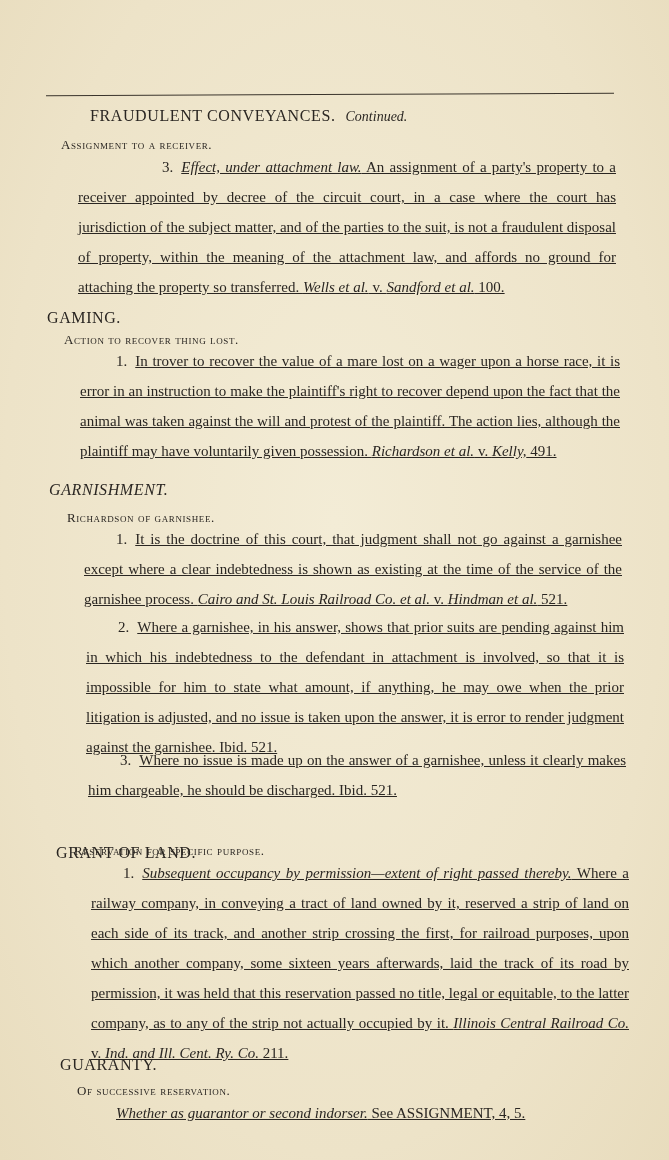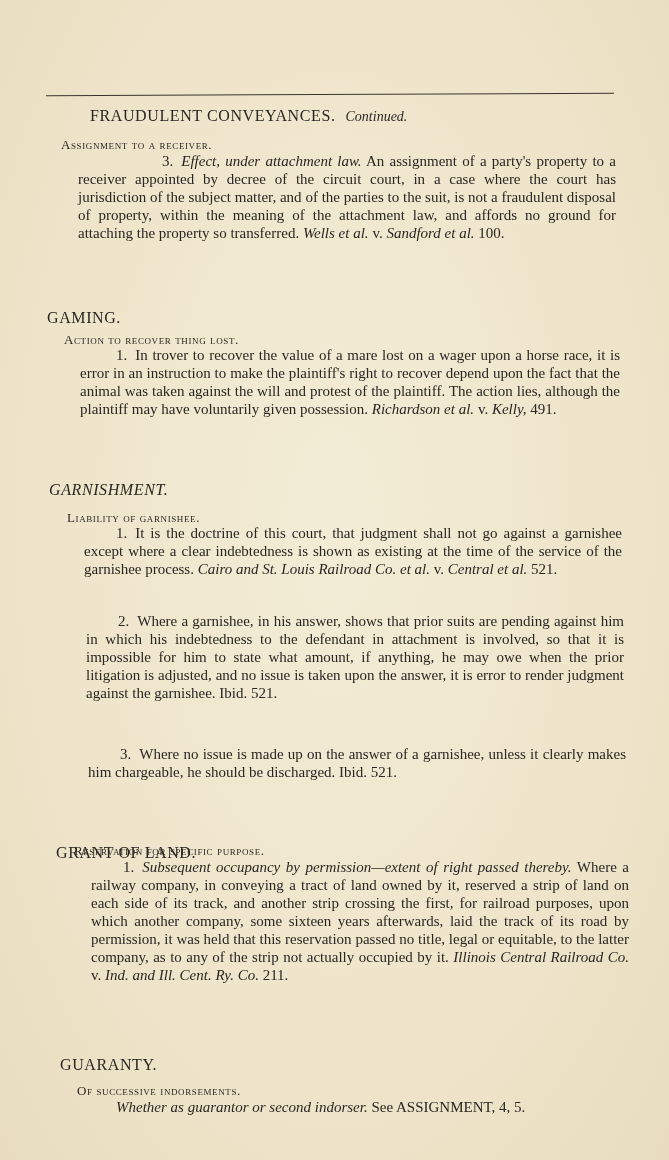--- a/index.html
+++ b/index.html
@@ -12,21 +12,21 @@
   .page { position: relative; width: 669px; height: 1160px;
     background: radial-gradient(ellipse at 50% 45%, #f3ecd6 0%, #ede3c8 70%, #e8dcbd 100%); }
   .running-head { position: absolute; top: 52px; left: 0; width: 669px; height: 30px; }
   .rh-title { position: absolute; left: 298px; top: 6px; font-size: 15px; letter-spacing: 1.5px; }
   .rh-page { position: absolute; left: 583px; top: 1px; font-size: 21px; }
   .rule { position: absolute; left: 46px; top: 94px; width: 568px; height: 0; border-top: 1.5px solid #3a342c; transform: rotate(-0.25deg); }
   .content { position: absolute; left: 0; top: 0; width: 669px; }
   .heading { position: absolute; font-size: 16px; letter-spacing: 0.6px; }
   .heading .cont { font-style: italic; font-size: 14px; letter-spacing: 0; margin-left: 10px; }
   .sub { position: absolute; font-size: 13px; letter-spacing: 0.6px; font-variant: small-caps; }
-  .para { position: absolute; font-size: 15px; line-height: 18px; text-align: justify; }
+  .para { position: absolute; font-size: 15px; line-height: 30px; text-align: justify; text-decoration: underline; }
   .para .num { display: inline-block; margin-right: 8px; }
   .it { font-style: italic; }
 </style>
 </head>
 <body>
 
 <div class="page">
   <div class="rule"></div>
 
   <div class="content">
@@ -39,37 +39,37 @@
       <span class="num">3.</span><span class="it">Effect, under attachment law.</span><span> An assignment of a party's property to a receiver appointed by decree of the circuit court, in a case where the court has jurisdiction of the subject matter, and of the parties to the suit, is not a fraudulent disposal of property, within the meaning of the attachment law, and affords no ground for attaching the property so transferred. </span><span class="it">Wells et al.</span><span> v. </span><span class="it">Sandford et al.</span><span> 100.</span>
     </div>
 
     <div class="heading" style="left:47px; top:309px;">GAMING.</div>
     <div class="sub" style="left:64px; top:332px;">Action to recover thing lost.</div>
     <div class="para" style="left:80px; top:346px; width:540px; text-indent:18px;">
       <span class="num">1.</span><span>In trover to recover the value of a mare lost on a wager upon a horse race, it is error in an instruction to make the plaintiff's right to recover depend upon the fact that the animal was taken against the will and protest of the plaintiff. The action lies, although the plaintiff may have voluntarily given possession. </span><span class="it">Richardson et al.</span><span> v. </span><span class="it">Kelly,</span><span> 491.</span>
     </div>
 
     <div class="heading" style="left:49px; top:481px;font-style:italic;">GARNISHMENT.</div>
-    <div class="sub" style="left:67px; top:510px;">Liability of garnishee.</div>
+    <div class="sub" style="left:67px; top:510px;">Richardson of garnishee.</div>
     <div class="para" style="left:84px; top:524px; width:538px; text-indent:16px;">
-      <span class="num">1.</span><span>It is the doctrine of this court, that judgment shall not go against a garnishee except where a clear indebtedness is shown as existing at the time of the service of the garnishee process. </span><span class="it">Cairo and St. Louis Railroad Co. et al.</span><span> v. </span><span class="it">Central et al.</span><span> 521.</span>
+      <span class="num">1.</span><span>It is the doctrine of this court, that judgment shall not go against a garnishee except where a clear indebtedness is shown as existing at the time of the service of the garnishee process. </span><span class="it">Cairo and St. Louis Railroad Co. et al.</span><span> v. </span><span class="it">Hindman et al.</span><span> 521.</span>
     </div>
     <div class="para" style="left:86px; top:612px; width:538px; text-indent:16px;">
       <span class="num">2.</span><span>Where a garnishee, in his answer, shows that prior suits are pending against him in which his indebtedness to the defendant in attachment is involved, so that it is impossible for him to state what amount, if anything, he may owe when the prior litigation is adjusted, and no issue is taken upon the answer, it is error to render judgment against the garnishee. Ibid. 521.</span>
     </div>
     <div class="para" style="left:88px; top:745px; width:538px; text-indent:16px;">
       <span class="num">3.</span><span>Where no issue is made up on the answer of a garnishee, unless it clearly makes him chargeable, he should be discharged. Ibid. 521.</span>
     </div>
 
     <div class="heading" style="left:56px; top:816px;margin-top:28px;">GRANT OF LAND.</div>
     <div class="sub" style="left:74px; top:843px;">Reservation for specific purpose.</div>
     <div class="para" style="left:91px; top:858px; width:538px; text-indent:16px;">
       <span class="num">1.</span><span class="it">Subsequent occupancy by permission—extent of right passed thereby.</span><span> Where a railway company, in conveying a tract of land owned by it, reserved a strip of land on each side of its track, and another strip crossing the first, for railroad purposes, upon which another company, some sixteen years afterwards, laid the track of its road by permission, it was held that this reservation passed no title, legal or equitable, to the latter company, as to any of the strip not actually occupied by it. </span><span class="it">Illinois Central Railroad Co.</span><span> v. </span><span class="it">Ind. and Ill. Cent. Ry. Co.</span><span> 211.</span>
     </div>
 
     <div class="heading" style="left:60px; top:1056px;">GUARANTY.</div>
-    <div class="sub" style="left:77px; top:1083px;">Of successive indorsements.</div>
+    <div class="sub" style="left:77px; top:1083px;">Of successive reservation.</div>
     <div class="para" style="left:116px; top:1098px; width:520px;">
       <span class="it">Whether as guarantor or second indorser.</span><span> See ASSIGNMENT, 4, 5.</span>
     </div>
 
   </div>
 </div>
 
 </body></html>

